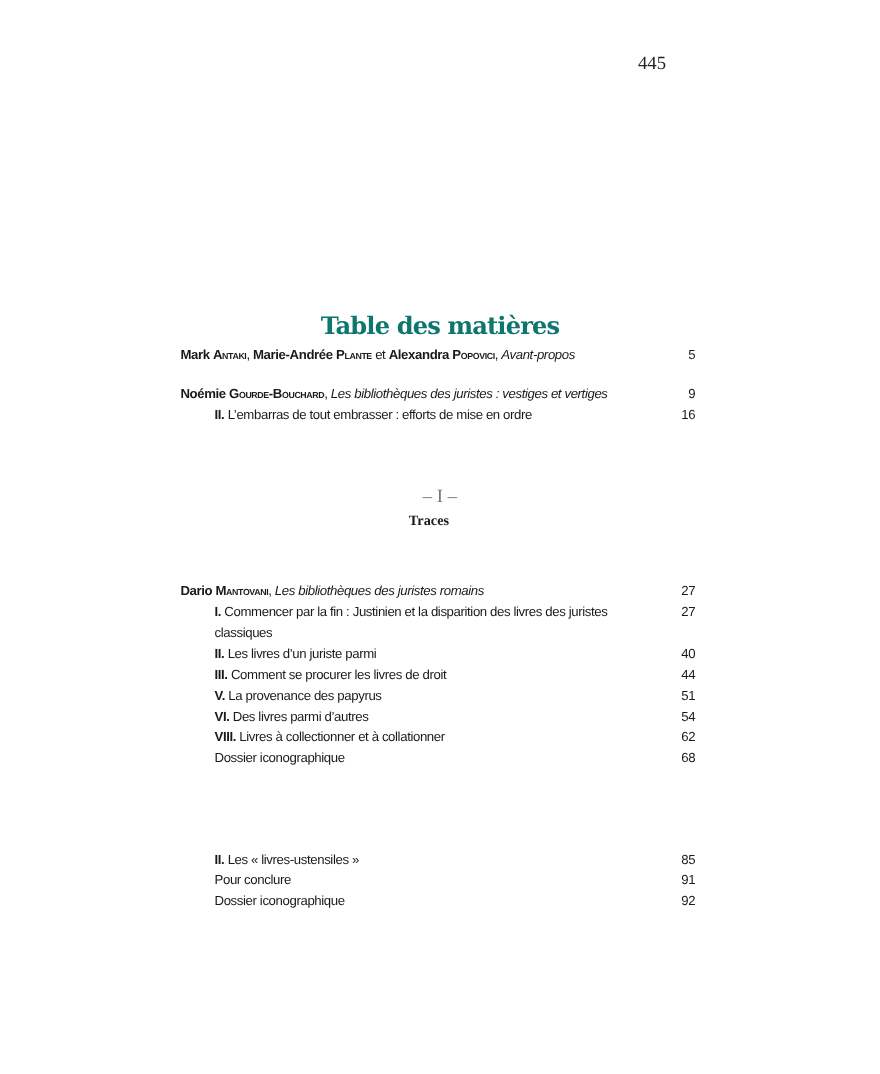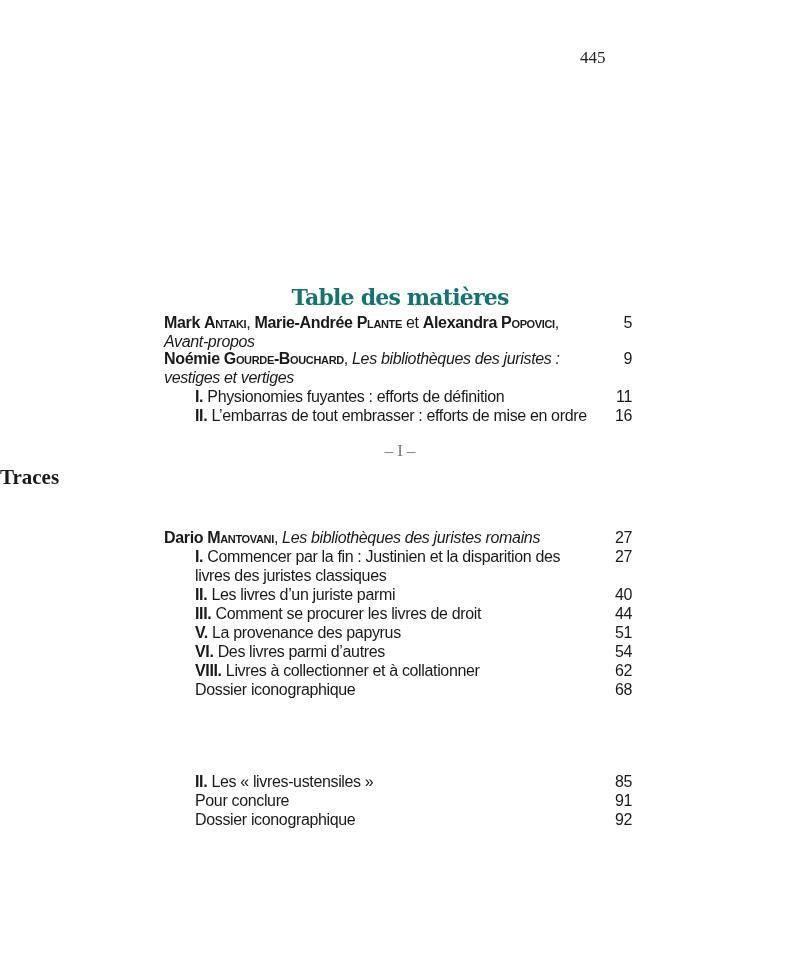--- a/index.html
+++ b/index.html
@@ -11,24 +11,24 @@
     .title {
       position: absolute; top: 262px; left: 0; width: 800px; text-align: center;
       font-family: "DejaVu Serif", serif; font-weight: bold; font-size: 22px;
       letter-spacing: -0.8px; color: #0f766e; margin-top: 22px;
     }
     .part-numeral {
       position: absolute; top: 441px; left: 0; width: 800px; text-align: center;
       font-family: "Liberation Serif", serif; font-size: 17px; color: #777;
     }
     .part-title {
-      position: absolute; top: 465px; left: 0; width: 780px; 
-      font-family: "Liberation Serif", serif; font-weight: bold; font-size: 21px; color: #1a1a1a;
+      position: absolute; top: 465px; left: 0; width: 780px; text-align: center;
+      font-family: "Liberation Serif", serif; font-weight: bold; font-size: 13px; color: #1a1a1a;
     }
-    .toc-block { position: absolute; left: 164px; width: 468px; font-family: "Liberation Sans", sans-serif; font-size: 16px; letter-spacing: -0.35px; }
+    .toc-block { position: absolute; left: 164px; width: 468px; font-family: "Liberation Sans", sans-serif; font-size: 12px; letter-spacing: -0.35px; }
     .row { display: flex; justify-content: space-between; align-items: flex-start; line-height: 19px; }
     .row .text { flex: 1; padding-right: 10px; }
     .row .pg { width: 30px; text-align: right; }
     .row.sub .text { padding-left: 31px; }
     .b { font-weight: bold; }
     .sc { font-weight: bold; font-variant: small-caps; }
     .i { font-style: italic; }
   </style>
 </head>
 <body>
@@ -46,24 +46,20 @@
       <span class="sc">Popovici</span><span>, </span><span class="i">Avant-propos</span>
     </span>
     <span class="pg">5</span>
   </div>
 </div>
 
 <div class="toc-block" style="top:349px;">
   <div class="row">
     <span class="text"><span class="b">Noémie</span> <span class="sc">Gourde-Bouchard</span><span>, </span><span class="i">Les bibliothèques des juristes : vestiges et vertiges</span></span>
     <span class="pg">9</span>
-  </div>
-  <div class="row sub">
-    <span class="text"><span class="b">I.</span> <span>Physionomies fuyantes : efforts de définition</span></span>
-    <span class="pg">11</span>
   </div>
   <div class="row sub">
     <span class="text"><span class="b">II.</span> <span>L’embarras de tout embrasser : efforts de mise en ordre</span></span>
     <span class="pg">16</span>
   </div>
 </div>
 
 <div class="part-numeral">– I –</div>
 <div class="part-title">Traces</div>
 

